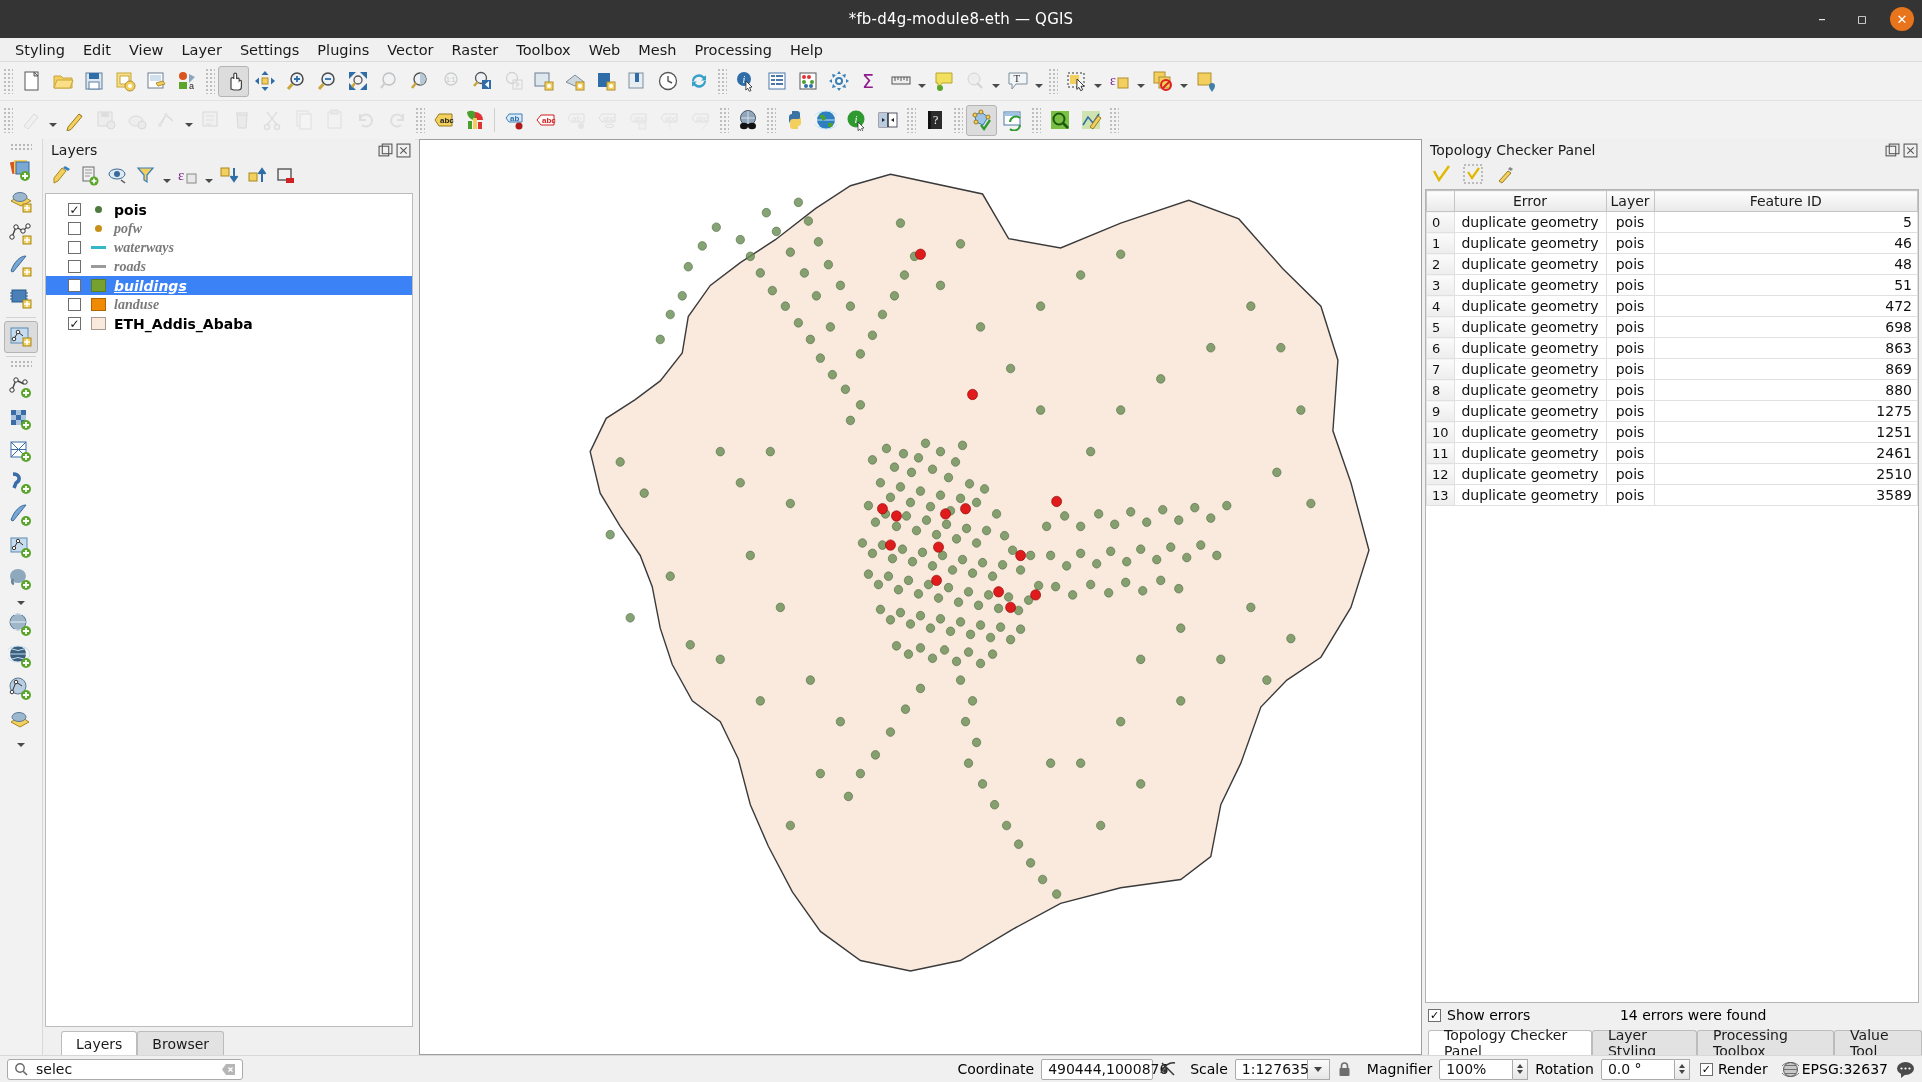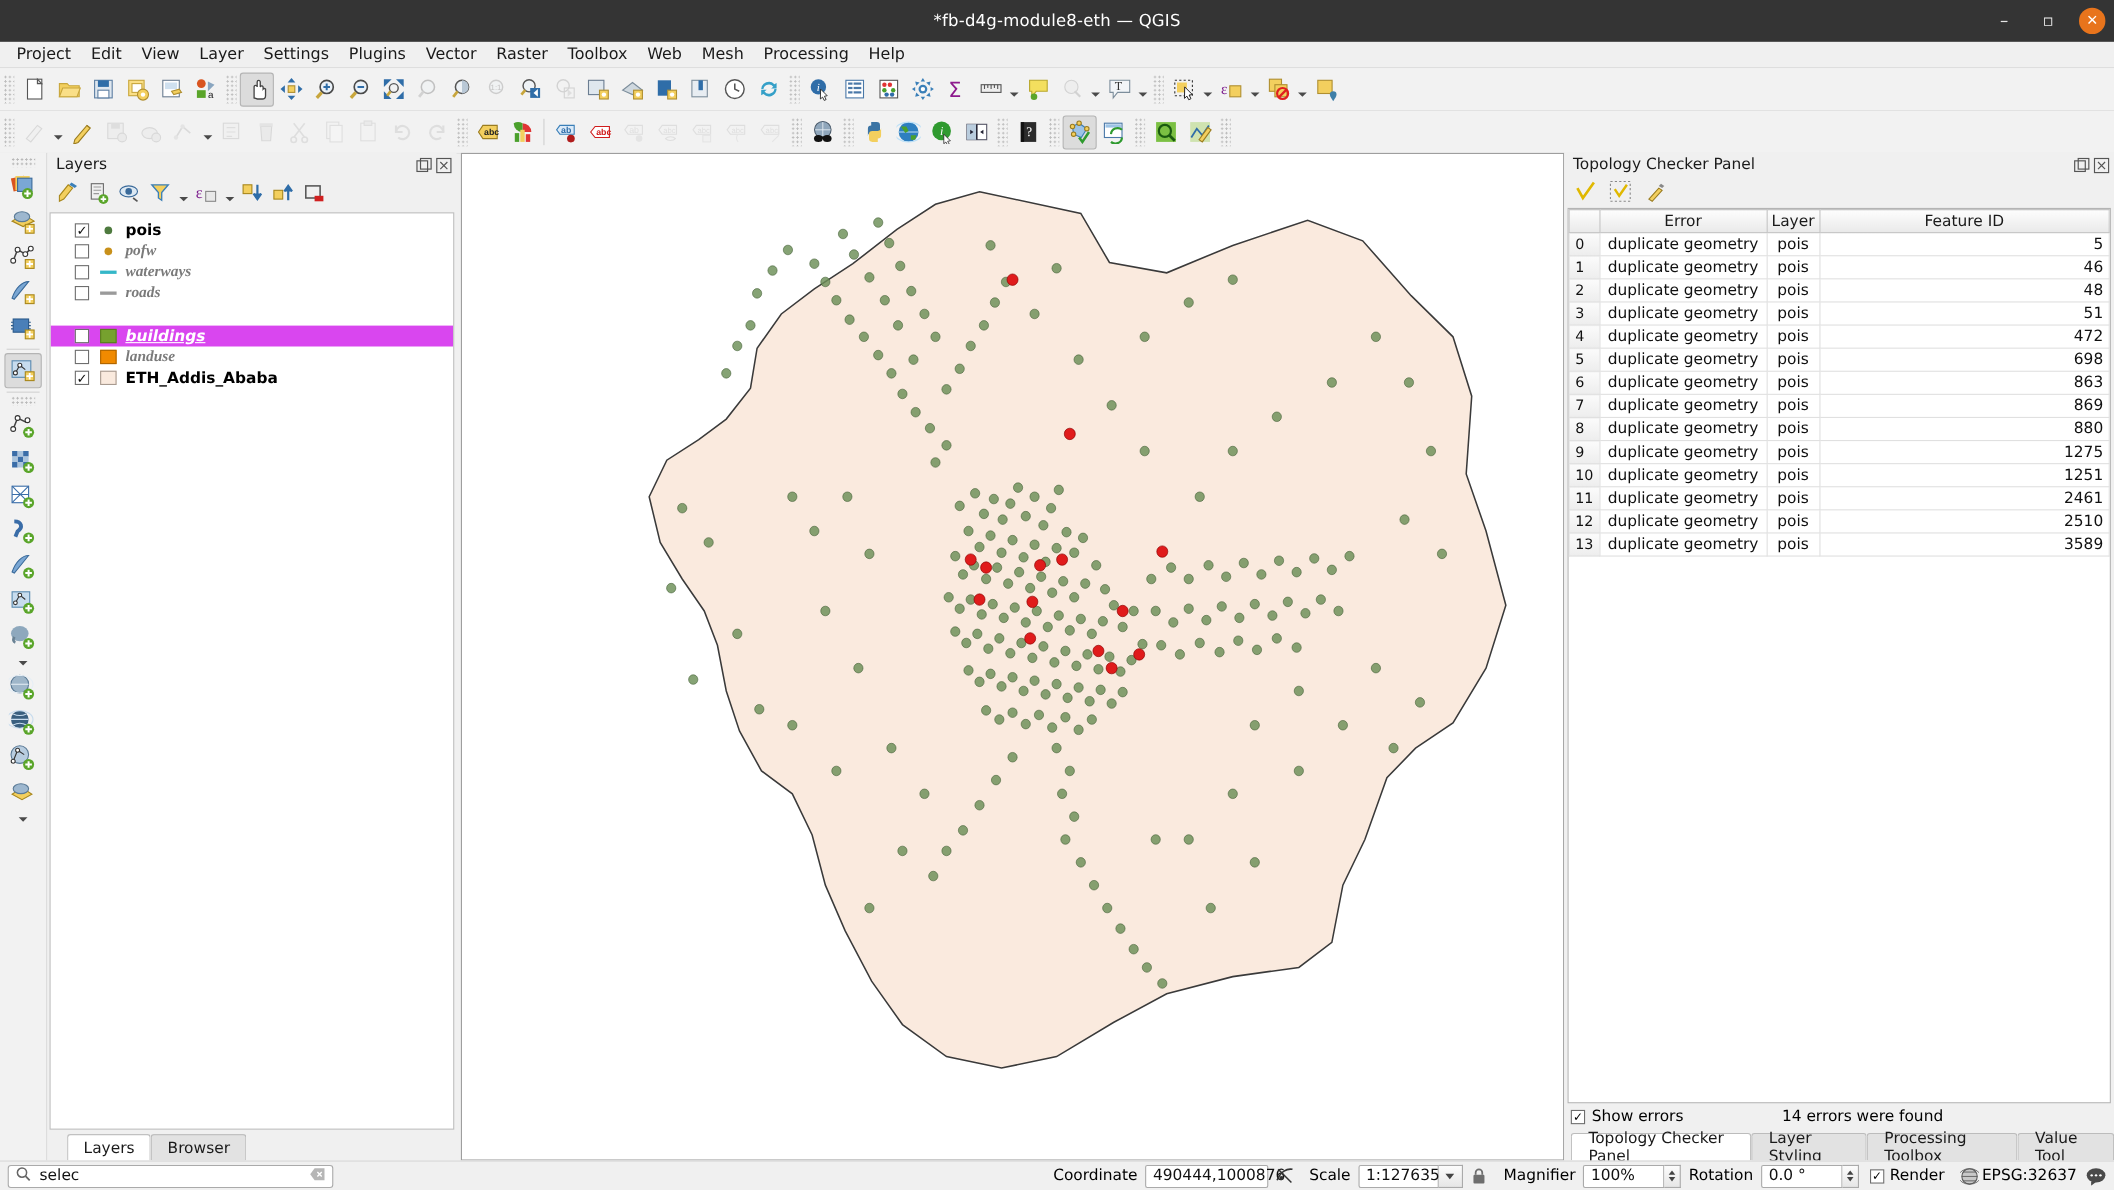--- a/index.html
+++ b/index.html
@@ -62,21 +62,21 @@
   
   .layers-panel { position: absolute; left: 43px; top: 139px; width: 372px; bottom: 27px;
                   background: #f0f0f0; display: flex; flex-direction: column; }
   .panel-title { height: 22px; display: flex; align-items: center; padding: 0 4px 0 8px; font-size: 14px; color: #1a1a1a; }
   .panel-title .sp { flex: 1; }
   .panel-ico { width: 15px; height: 15px; margin-left: 3px; }
   .layers-tb { height: 30px; display: flex; align-items: center; padding-left: 6px; gap: 2px; }
   .ltbtn { width: 26px; height: 26px; display: inline-flex; align-items: center; justify-content: center; }
   .layers-tree { flex: 1; background: #ffffff; border: 1px solid #bcbcbc; margin: 2px 2px 0 2px; overflow: hidden; }
   .lrow { height: 19px; display: flex; align-items: center; padding-left: 22px; font-size: 14px; }
-  .lrow.sel { background: #d946ef; margin-top: 20px; }
+  .lrow.sel { background: #3b82f6; }
   .lrow .cb { width: 13px; height: 13px; border: 1px solid #6e6e6e; background: #fff; margin-right: 8px;
               display: inline-flex; align-items: center; justify-content: center; flex: none; }
   .lrow .cb span { font-size: 12px; line-height: 1; color: #111; }
   .lsym { width: 19px; display: flex; align-items: center; justify-content: center; margin-right: 6px; flex: none; }
   .dot { width: 7px; height: 7px; border-radius: 50%; }
   .lineSym { width: 15px; height: 3px; }
   .swatch { width: 15px; height: 13px; border: 1px solid #7a7a7a; }
   .lname { font-weight: bold; color: #000; }
   .lname.off { color: #7a7a7a; font-style: italic; font-family: Liberation Serif, serif; }
   .lname.selname { color: #ffffff; font-style: italic; text-decoration: underline; }
@@ -111,22 +111,22 @@
   .topo-foot .cbx span { font-size: 11px; line-height: 1; }
   .topo-foot .errcount { flex: 1; text-align: center; padding-right: 60px; }
   .topo-tabs { height: 28px; display: flex; align-items: flex-end; padding-left: 6px; }
   .ttab { height: 25px; padding: 0 15px; display: flex; align-items: center; font-size: 14px;
           border: 1px solid #bcbcbc; border-bottom: none; border-radius: 3px 3px 0 0; background: #e2e2e2; color: #1a1a1a; }
   .ttab.active { background: #ffffff; }
 
   
   .statusbar { position: absolute; left: 0; right: 0; bottom: 0; height: 27px; background: #f0f0f0;
                border-top: 1px solid #d8d8d8; display: flex; align-items: center; font-size: 14px; }
-  .locator { width: 296px; height: 21px; margin-left: 7px; background: #fff; border: 1px solid #aaa;
-             border-radius: 3px; display: flex; padding: 0 6px; gap: 6px; }
+  .locator { width: 236px; height: 21px; margin-left: 7px; background: #fff; border: 1px solid #aaa;
+             border-radius: 3px; display: flex; align-items: center; padding: 0 6px; gap: 6px; }
   .locator input { border: none; outline: none; flex: 1; font-size: 14px; font-family: inherit; color: #111; background: transparent; }
   .sb-spacer { flex: 1; }
   .sb-lbl { margin: 0 7px; color: #000000; }
   .sb-field { height: 21px; background: #fff; border: 1px solid #aaa; border-radius: 2px;
               display: flex; align-items: center; padding: 0 6px; font-size: 14px; color: #111; }
   .sb-combo { display: flex; align-items: stretch; }
   .sb-combo .arrow { width: 22px; height: 21px; border: 1px solid #aaa; border-left: none;
                      background: linear-gradient(#fcfcfc,#e6e6e6); display: flex; align-items: center; justify-content: center; }
   .sb-spin { width: 15px; height: 21px; border: 1px solid #aaa; border-left: none;
              background: linear-gradient(#fcfcfc,#e6e6e6); display: flex; flex-direction: column;
@@ -145,21 +145,21 @@
   <div class="titlebar">
     <div class="title">*fb-d4g-module8-eth — QGIS</div>
     <div class="win-btns">
       <div class="win-btn">–</div>
       <div class="win-btn">▫</div>
       <div class="win-btn close">✕</div>
     </div>
   </div>
 
   <div class="menubar">
-    <div class="mi">Project</div>
+    <div class="mi">Styling</div>
     <div class="mi">Edit</div>
     <div class="mi">View</div>
     <div class="mi">Layer</div>
     <div class="mi">Settings</div>
     <div class="mi">Plugins</div>
     <div class="mi">Vector</div>
     <div class="mi">Raster</div>
     <div class="mi">Toolbox</div>
     <div class="mi">Web</div>
     <div class="mi">Mesh</div>

